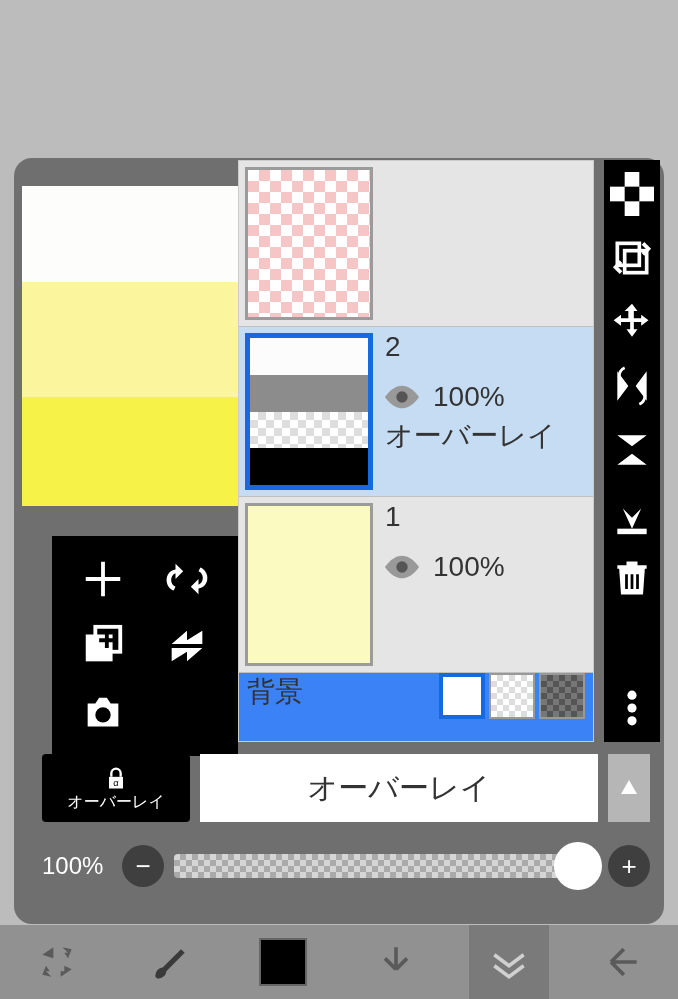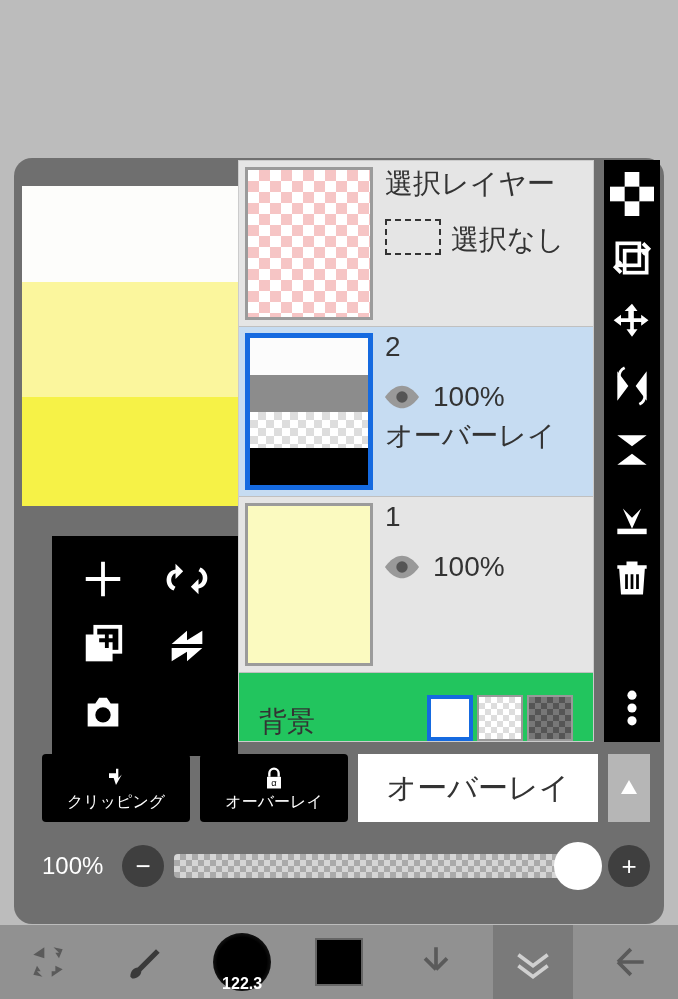--- a/index.html
+++ b/index.html
@@ -43,21 +43,21 @@
   .info .row3{margin-top:4px;}
   .eye{width:34px;height:24px;}
   .sel-marquee{width:56px;height:36px;border:2px dashed #333;margin-top:16px;align-self:flex-start;}
   .layer1-thumb{background:#fbfac0;}
   .layer2-thumb .b1{position:absolute;left:0;top:0;width:100%;height:25%;background:#fcfcfc;}
   .layer2-thumb .b2{position:absolute;left:0;top:25%;width:100%;height:25%;background:#8c8c8c;}
   .layer2-thumb .b3{position:absolute;left:0;top:50%;width:100%;height:25%;
     background:repeating-conic-gradient(#ddd 0 25%, #fff 0 50%) 0 0/16px 16px;}
   .layer2-thumb .b4{position:absolute;left:0;top:75%;width:100%;height:25%;background:#000;}
 
-  .bg-row{display:flex;align-items:flex-end;width:100%;height:68px;background:#22c55e;padding:0 20px;}
+  .bg-row{display:flex;align-items:flex-start;width:100%;height:68px;background:#3b82f6;padding:0 8px;}
   .bg-row .label{font-size:28px;color:#333;}
   .bg-swatches{margin-left:auto;display:flex;gap:4px;}
   .bg-swatches .sw{width:46px;height:46px;border:2px solid #999;}
   .bg-swatches .sw.active{border:4px solid #156ae0;}
   .sw.white{background:#fff;}
   .sw.light{background:repeating-conic-gradient(#ddd 0 25%, #fff 0 50%) 0 0/12px 12px;}
   .sw.dark{background:repeating-conic-gradient(#555 0 25%, #777 0 50%) 0 0/12px 12px;}
 
   .sidebar{
     position:absolute; right:4px; top:2px; width:56px; height:582px; background:#000;
@@ -133,25 +133,20 @@
           <path d="M4 7h4l2-3h4l2 3h4v12H4z" fill="#fff"></path>
           <circle cx="12" cy="13" r="4" fill="#000"></circle>
         </svg>
     </div>
     <div class="cell"></div>
   </div>
 
   <div class="layers">
     <div class="layer-row selection">
       <div class="thumb pink-checker"></div>
-      <div class="info">
-        <div class="title">選択レイヤー</div>
-        <div class="sel-marquee"></div>
-        <div class="row3" style="margin-left:66px;margin-top:-34px;">選択なし</div>
-      </div>
     </div>
 
     <div class="layer-row active">
       <div class="thumb layer2-thumb">
         <div class="b1"></div>
           <div class="b2"></div>
           <div class="b3"></div>
           <div class="b4"></div>
       </div>
       <div class="info">
@@ -242,26 +237,20 @@
           <circle cx="12" cy="5" r="2.5" fill="#fff"></circle>
           <circle cx="12" cy="12" r="2.5" fill="#fff"></circle>
           <circle cx="12" cy="19" r="2.5" fill="#fff"></circle>
         </svg>
     </div>
   </div>
 
   <div class="bottom-row1">
     <div class="btn">
       <svg viewBox="0 0 24 24">
-          <path d="M14 4v8l3-3-5 9-2-6h-4V8h6V4z" fill="#fff"></path>
-        </svg>
-      <span>クリッピング</span>
-    </div>
-    <div class="btn">
-      <svg viewBox="0 0 24 24">
           <rect x="6" y="11" width="12" height="10" fill="#fff"></rect>
           <path d="M8 11V8a4 4 0 018 0v3" stroke="#fff" stroke-width="2" fill="none"></path>
           <text x="12" y="19" font-size="8" text-anchor="middle" fill="#000">α</text>
         </svg>
       <span>オーバーレイ</span>
     </div>
     <div class="blend-sel">
       <span>オーバーレイ</span>
     </div>
     <div class="blend-tri">
@@ -286,25 +275,20 @@
     <svg width="44" height="44" viewBox="0 0 24 24">
         <path d="M4 8l6-4v3h8l-3-3 5 1-2 5-2-3H10v3zM20 16l-6 4v-3H6l3 3-5-1 2-5 2 3h8v-3z" fill="#5a5a5a"></path>
       </svg>
   </div>
   <div class="tb">
     <svg width="44" height="44" viewBox="0 0 24 24">
         <path d="M4 20c0-3 2-5 4-5l10-10 2 2-10 10c0 2-2 4-5 4z" fill="#3a3a3a"></path>
       </svg>
   </div>
   <div class="tb">
-    <div class="brush-circle">
-      <span class="brush-size">122.3</span>
-    </div>
-  </div>
-  <div class="tb">
     <div class="color-sw"></div>
   </div>
   <div class="tb">
     <svg width="44" height="44" viewBox="0 0 24 24">
         <path d="M12 4v12m0 0l-6-6m6 6l6-6" stroke="#5a5a5a" stroke-width="2" fill="none"></path>
       </svg>
   </div>
   <div class="tb active">
     <svg width="44" height="44" viewBox="0 0 24 24">
         <path d="M4 8l8 6 8-6M4 14l8 6 8-6" stroke="#d0d0d0" stroke-width="2" fill="none"></path>

